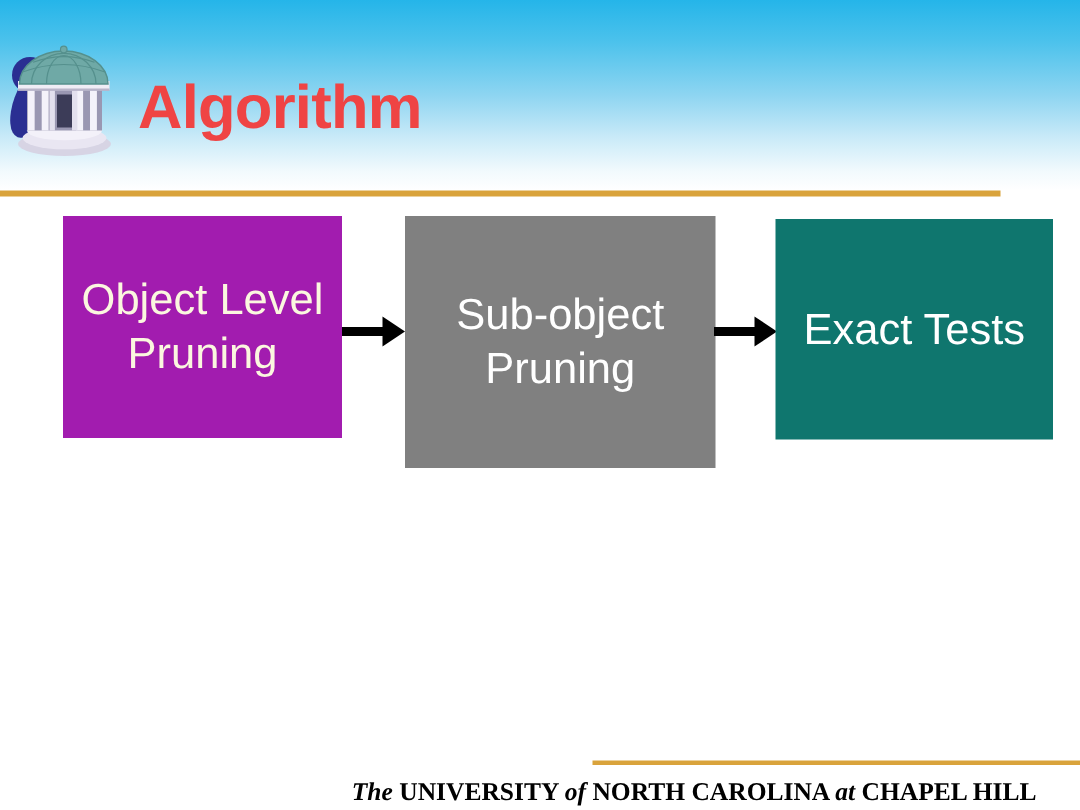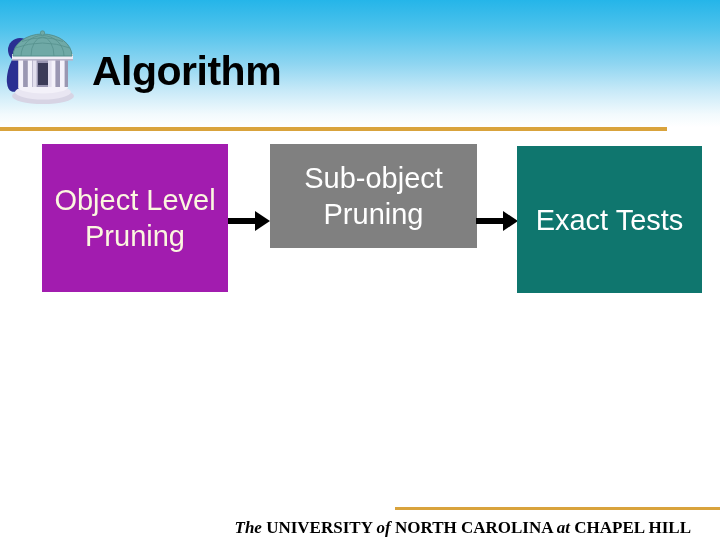--- a/index.html
+++ b/index.html
@@ -19,38 +19,38 @@
       #25b5e9 0%, #4cc2ec 22%, #8ed5f1 50%,
       #c9eaf8 72%, #f2fafd 90%, #ffffff 100%);
   }
   .header-rule {
     position: absolute; left: 0; top: 127px;
     width: 667px; height: 4px;
     background: #d9a33c;
   }
   .slide-title {
     position: absolute; left: 92px; top: 48px;
-    font-size: 41px; font-weight: bold; color: #000000;
+    font-size: 41px; font-weight: bold; color: #ef4444;
     letter-spacing: -0.5px; white-space: nowrap;
   }
   .logo-wrap {
     position: absolute; left: 3px; top: 15px;
     width: 78px; height: 92px;
   }
 
   
   .flow-box {
     position: absolute;
     display: flex; flex-direction: column;
     justify-content: center; align-items: center;
     text-align: center;
     font-size: 29px; line-height: 36px;
   }
   .box-object   { left: 42px;  top: 144px; width: 186px; height: 148px; background: #a21caf; color: #fbf7df; }
-  .box-subobject{ left: 270px; top: 144px; width: 207px; height: 104px; background: #808080; color: #ffffff; }
+  .box-subobject{ left: 270px; top: 144px; width: 207px; height: 168px; background: #808080; color: #ffffff; }
   .box-exact    { left: 517px; top: 146px; width: 185px; height: 147px; background: #0f766e; color: #ffffff; }
   .box-line { white-space: nowrap; }
 
   .flow-arrow { position: absolute; width: 44px; height: 30px; }
   .arrow-1 { left: 227px; top: 206px; }
   .arrow-2 { left: 475px; top: 206px; }
 
   
   .footer-rule {
     position: absolute; left: 395px; top: 507px;

